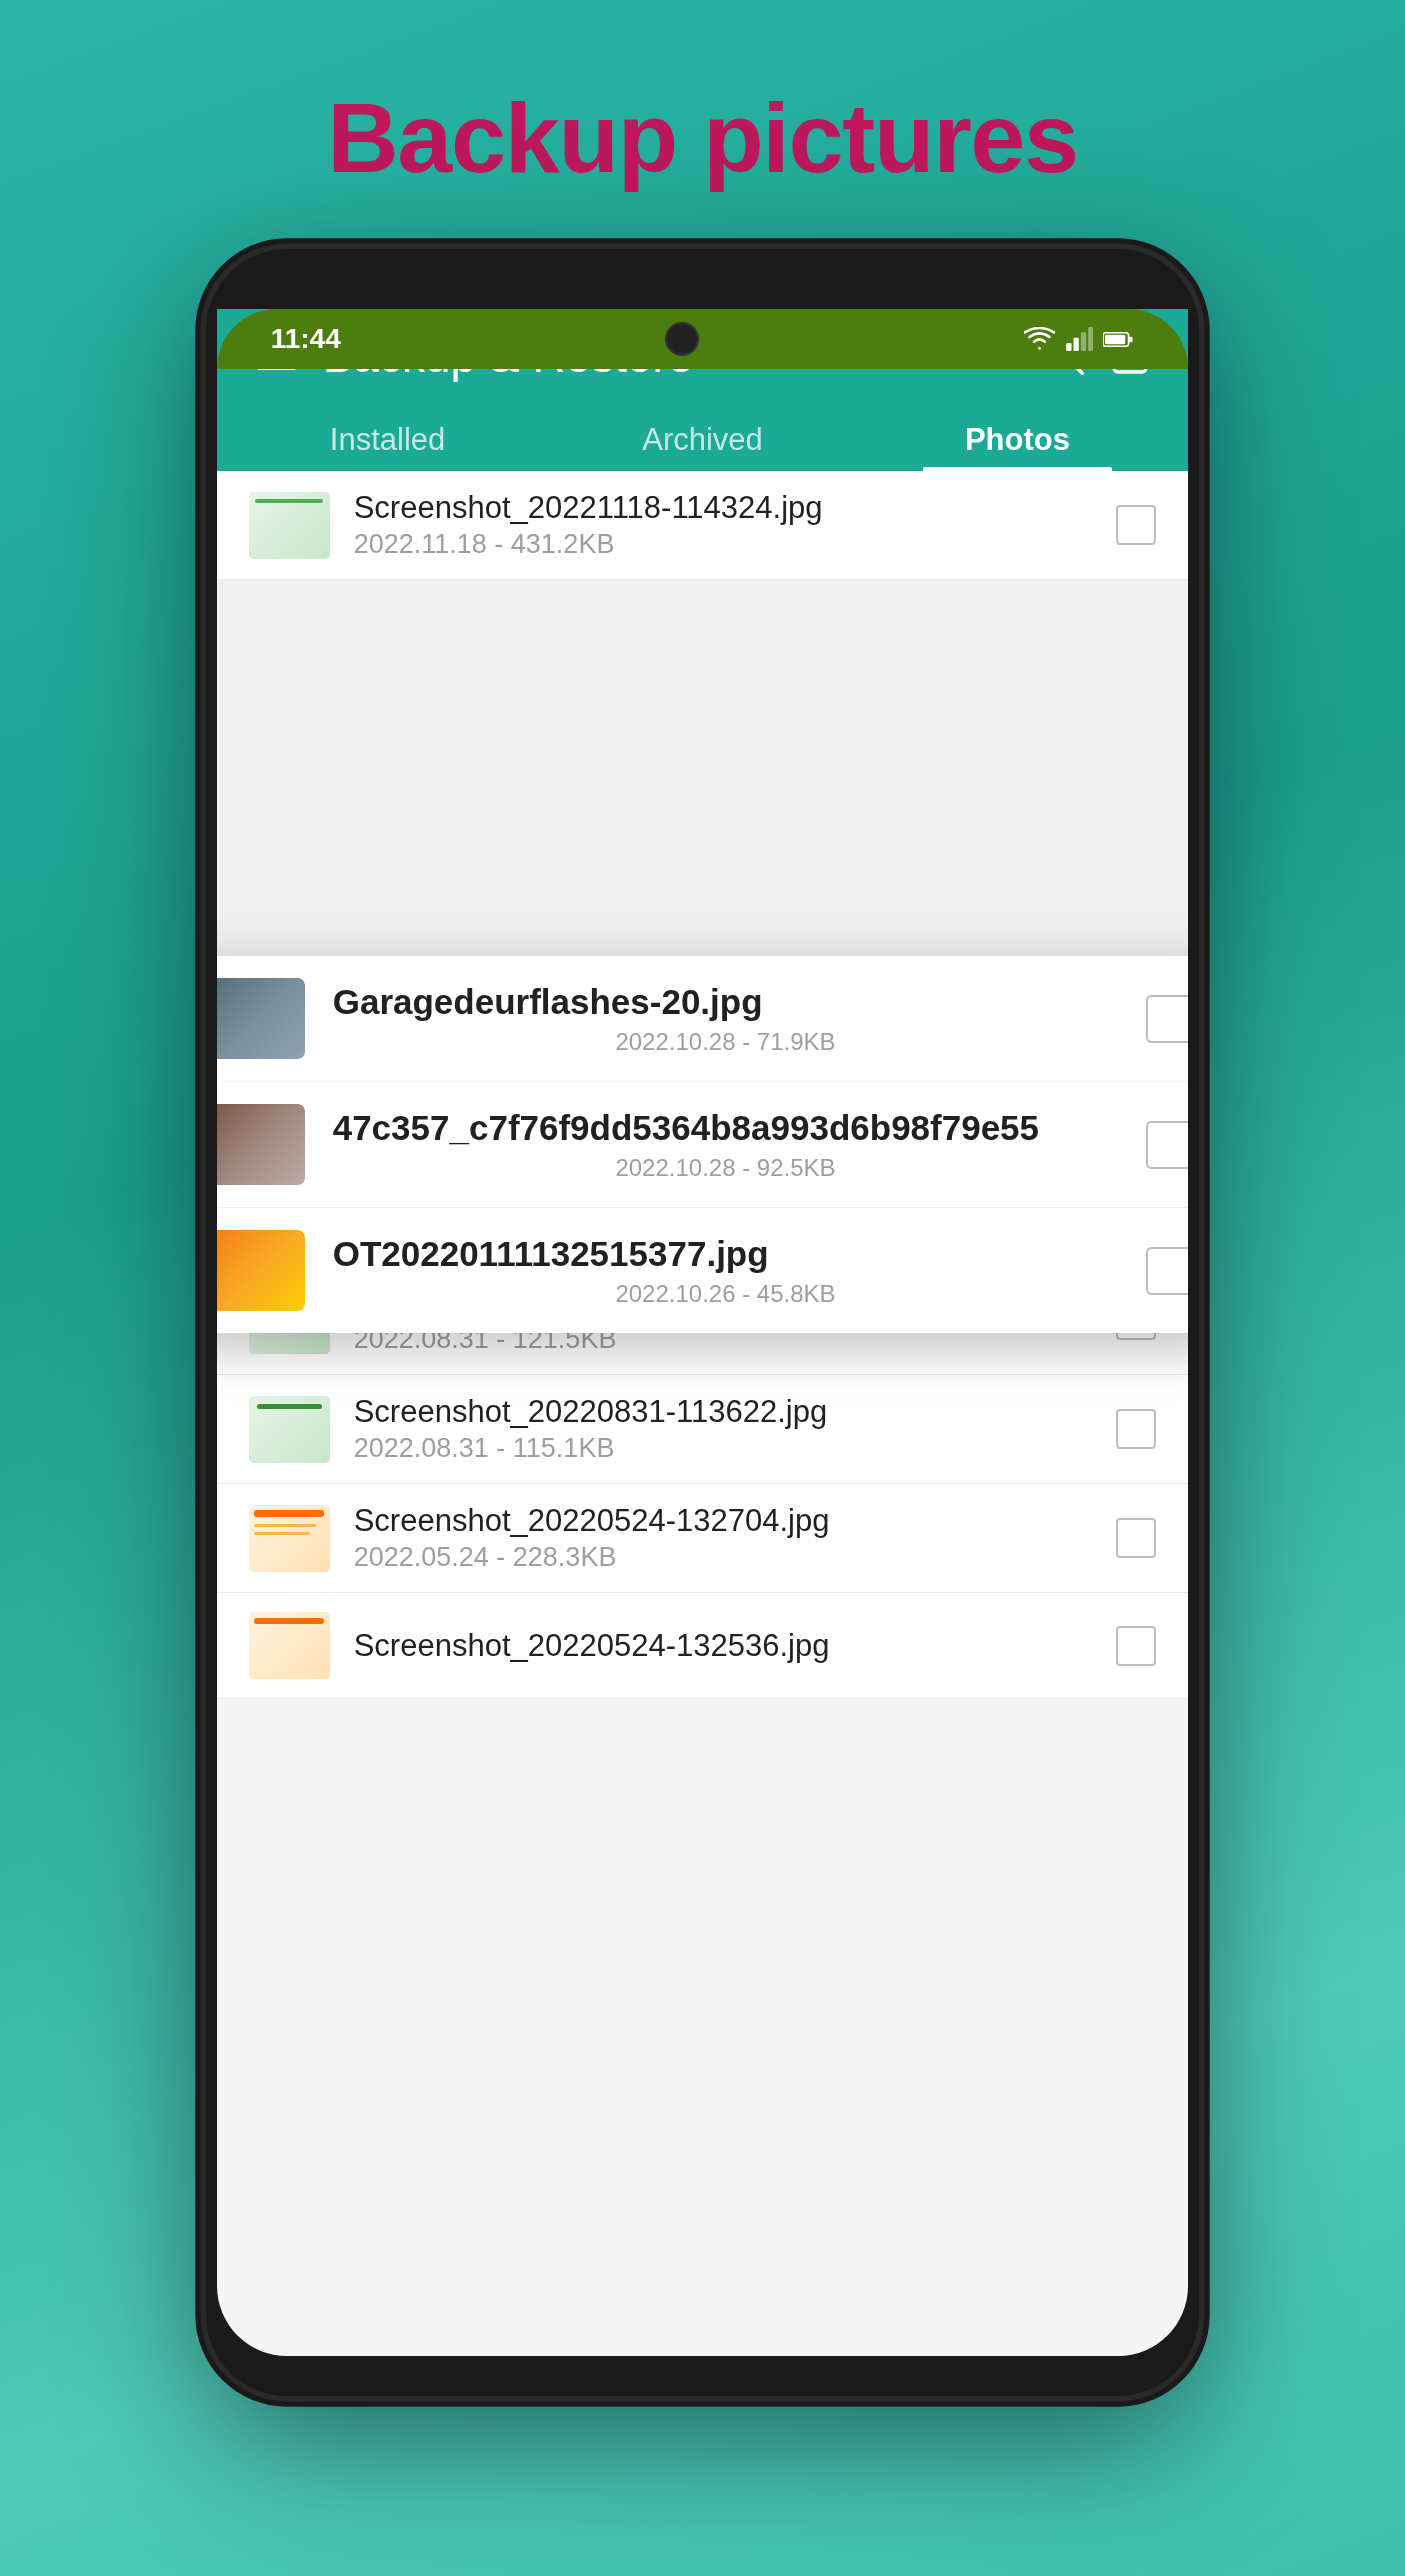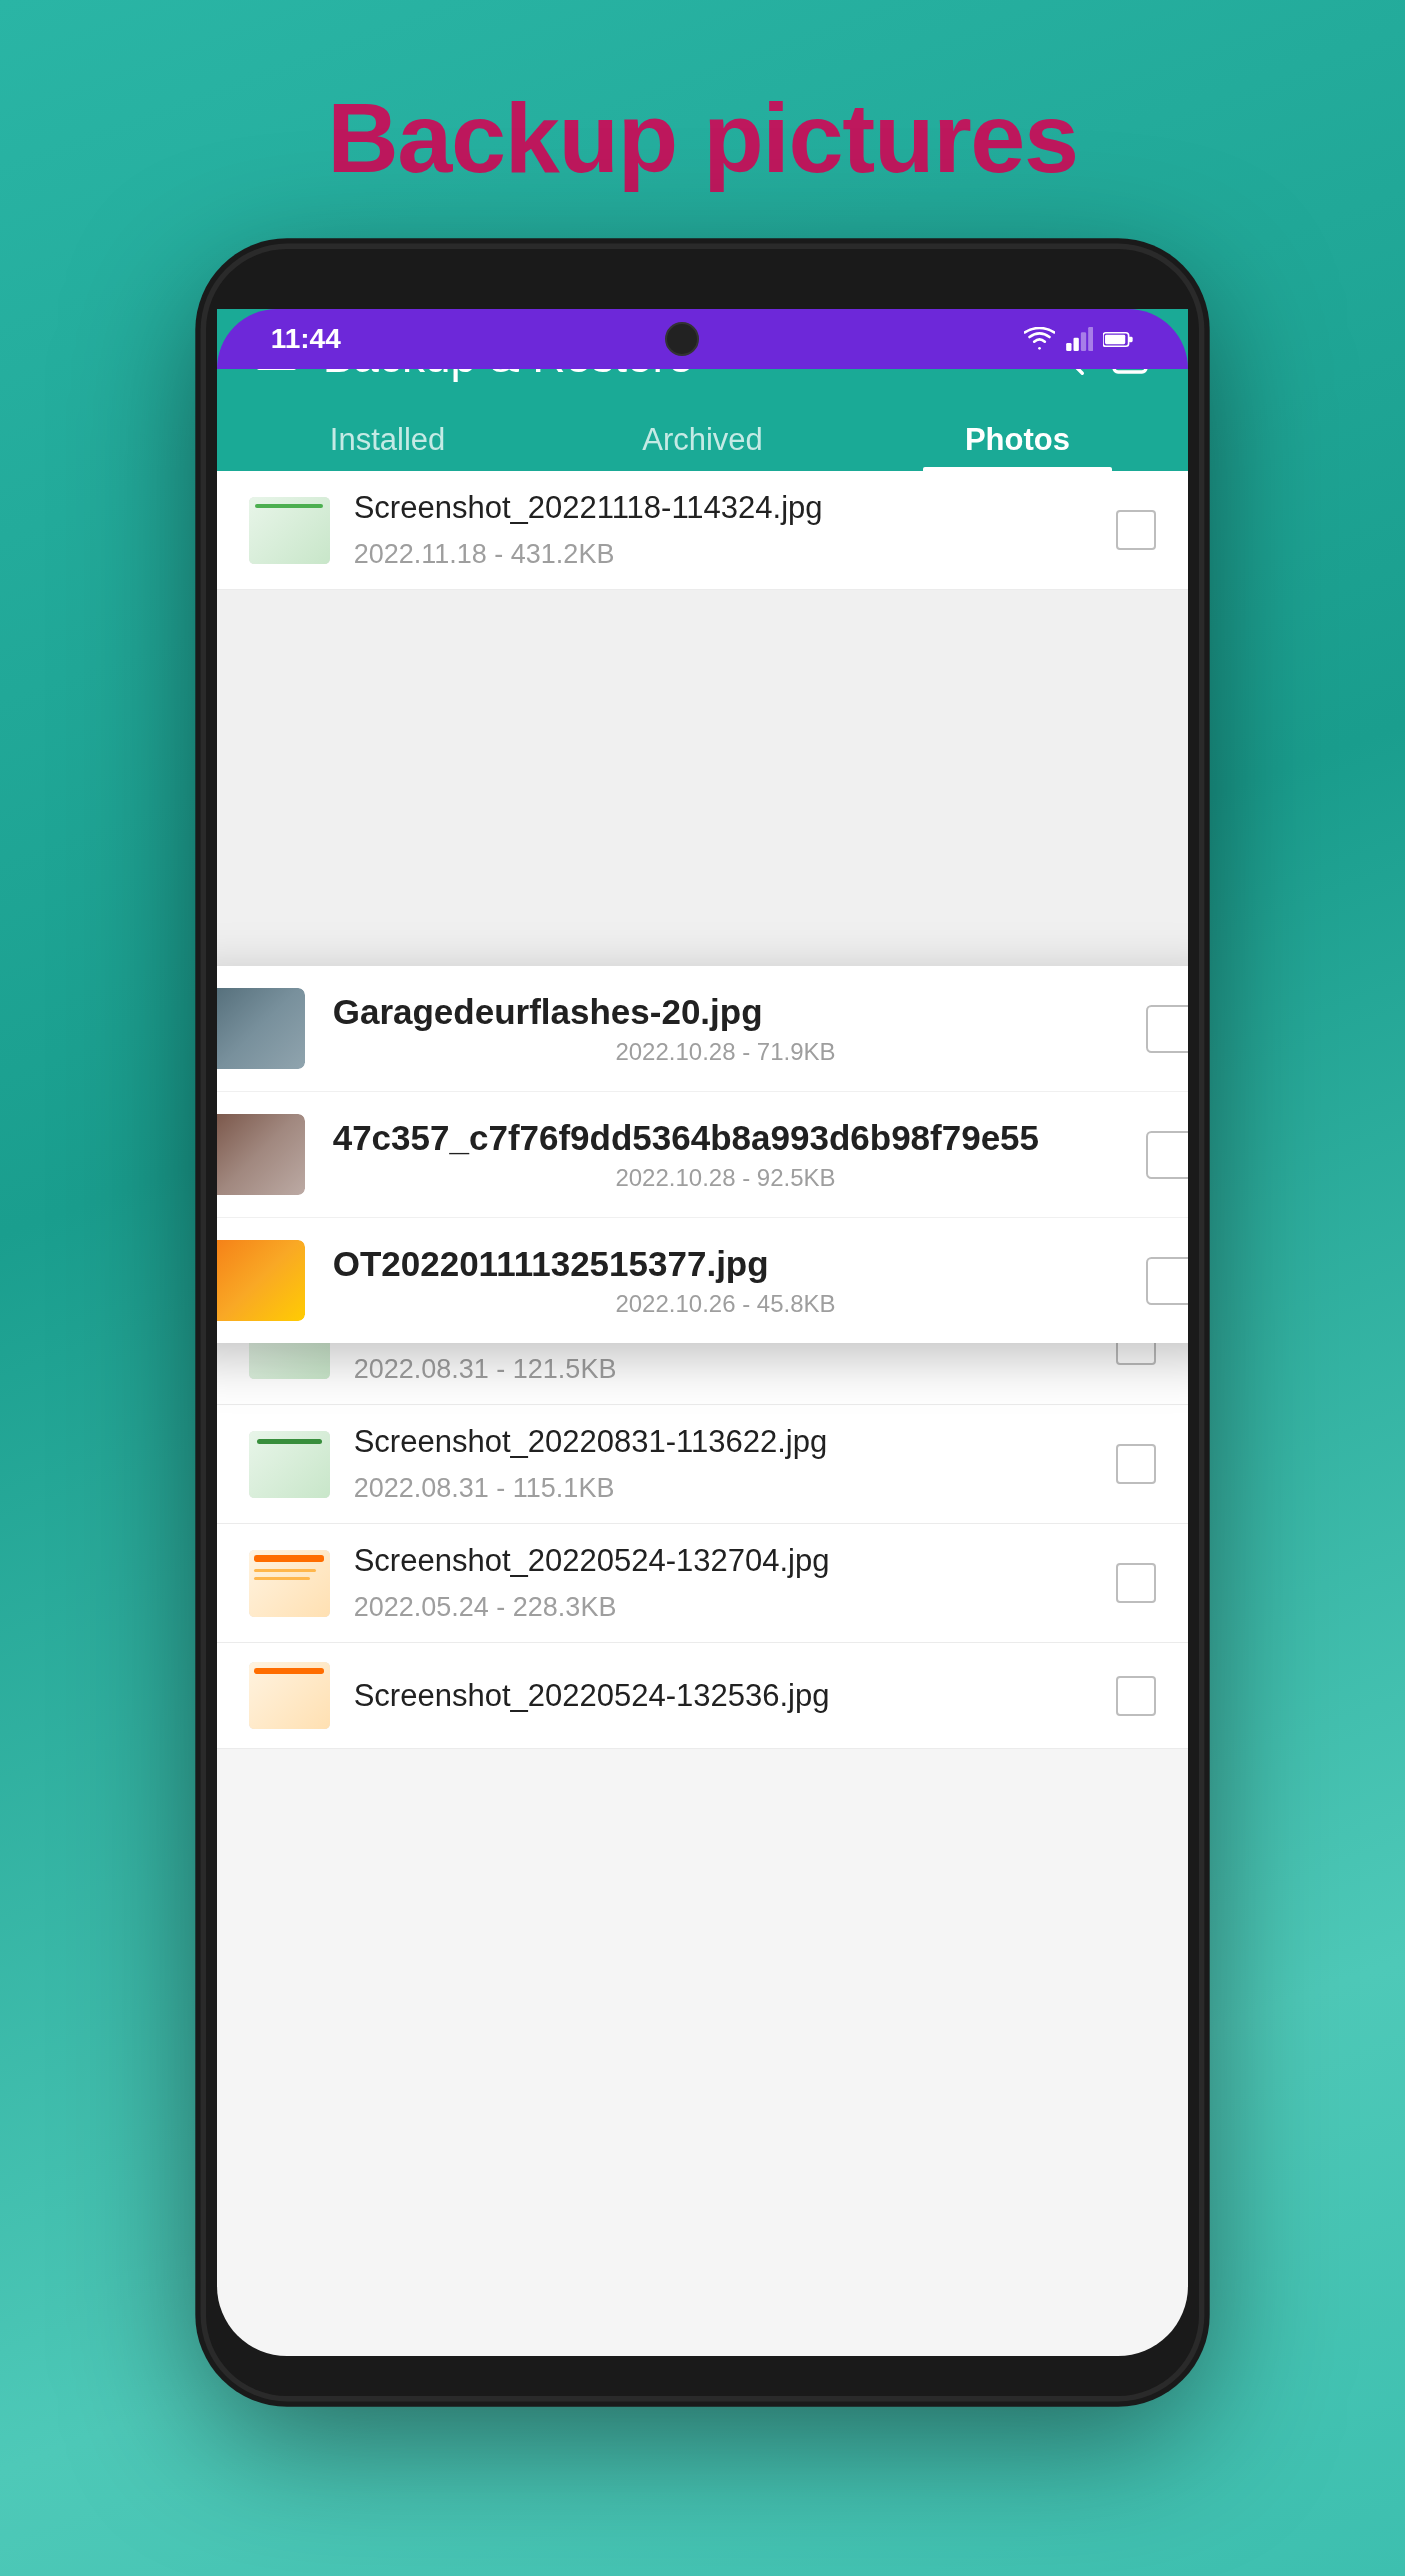--- a/index.html
+++ b/index.html
@@ -45,21 +45,21 @@
         0 0 0 5.4px #2a2a2a,
         0 0 0 10.7px #1a1a1a,
         0 40px 134px rgba(0,0,0,0.5);
     }
 
     
     .phone-notch-bar {
       position: absolute;
       top: 0; left: 0; right: 0;
       height: 60px;
-      background: #6d28d9;
+      background: #4d7c0f;
       border-radius: 81px 81px 0 0;
       display: flex;
       align-items: center;
       justify-content: space-between;
       padding: 0 54px;
       z-index: 10;
     }
 
     .status-time {
       color: #fff;
@@ -220,21 +220,21 @@
       font-weight: 500;
       color: #212121;
       white-space: nowrap;
       overflow: hidden;
       text-overflow: ellipsis;
     }
 
     .file-meta {
       font-size: 27px;
       color: #9e9e9e;
-      margin-top: 13px;
+      margin-top: 3px;
     }
 
     .file-checkbox {
       width: 40px;
       height: 40px;
       border: 2px solid #bdbdbd;
       border-radius: 4px;
       flex-shrink: 0;
       background: #fff;
     }

